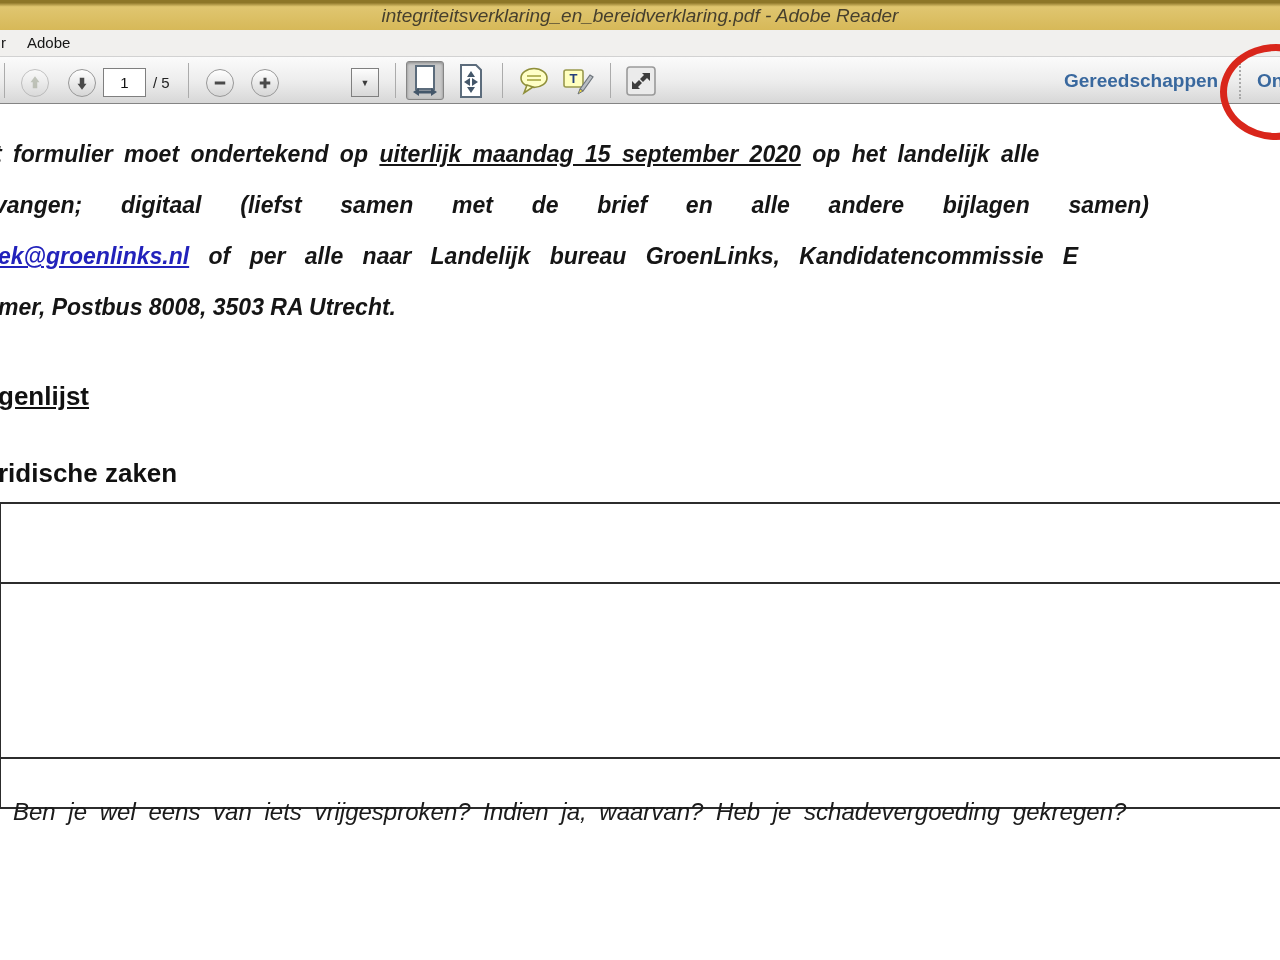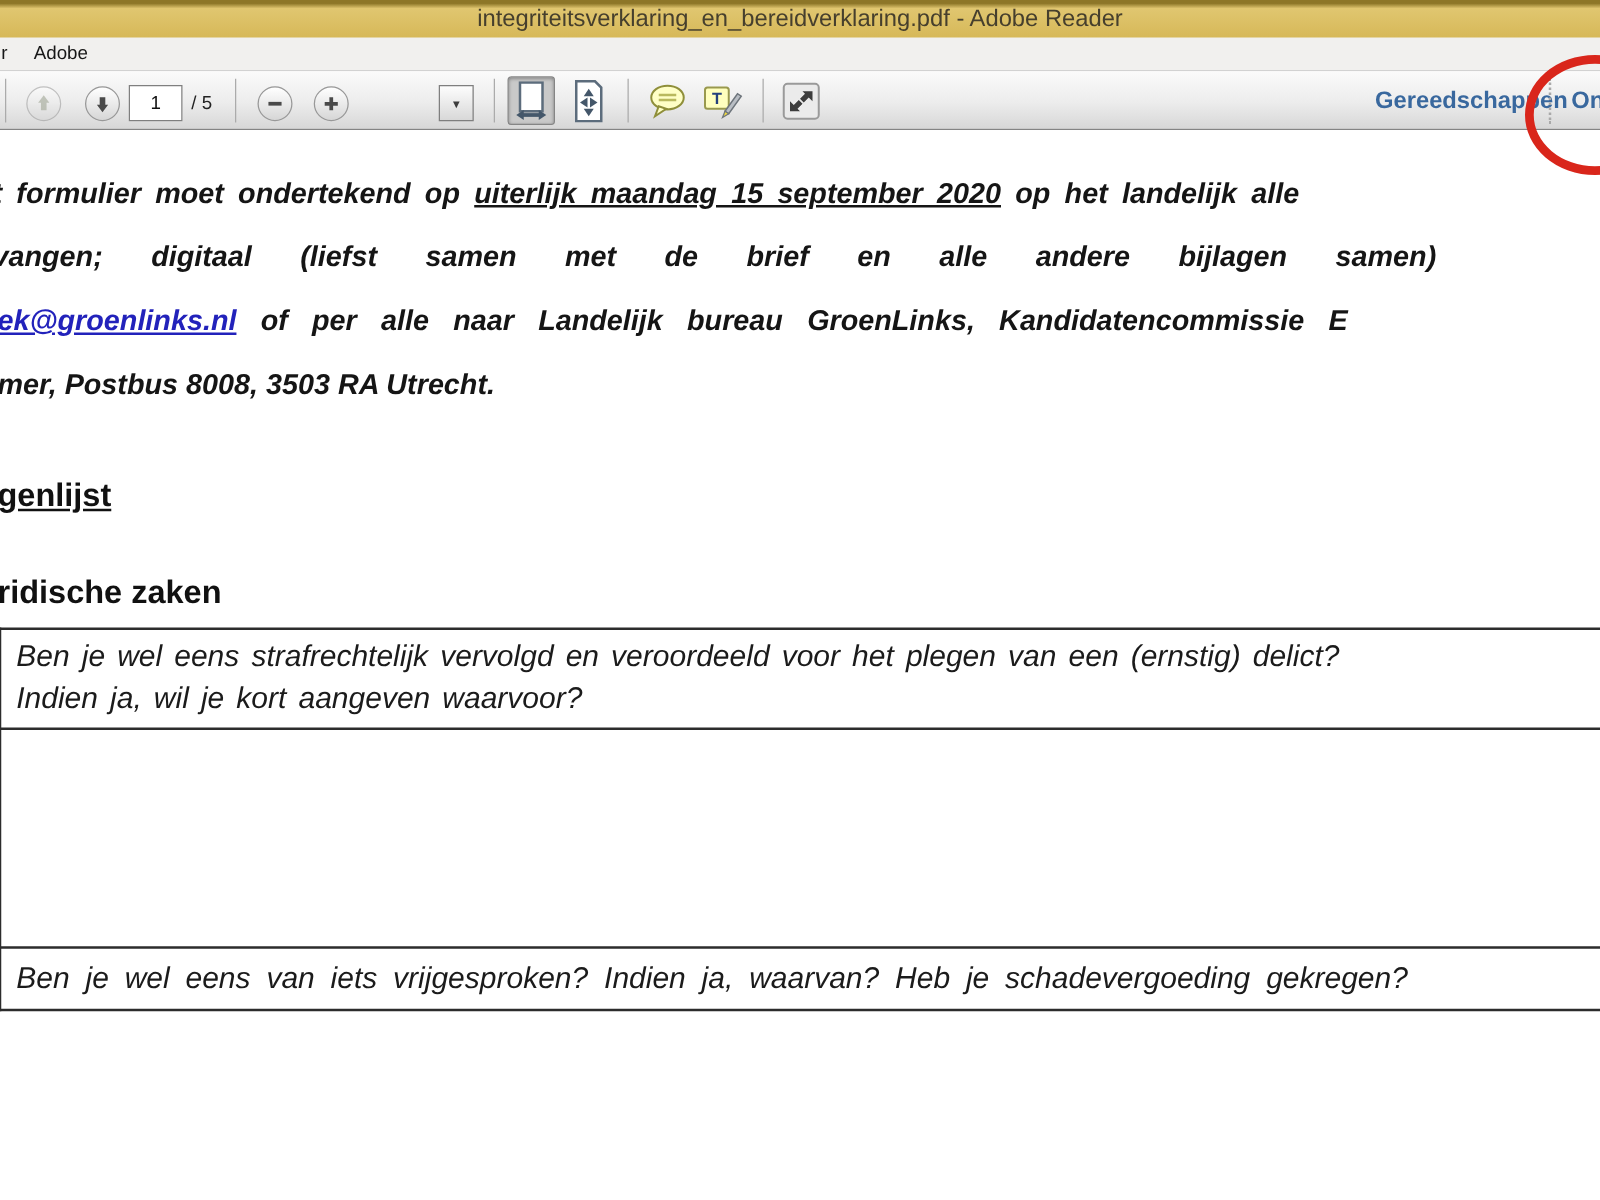--- a/index.html
+++ b/index.html
@@ -2,20 +2,21 @@
 <html><head>
 <meta charset="utf-8">
 <style>
   * { margin:0; padding:0; box-sizing:border-box; }
   html,body { width:1280px; height:960px; overflow:hidden;
     font-family:"Liberation Sans", sans-serif; background:#fff; }
 
   
   .titlebar { position:absolute; left:0; top:0; width:1280px; height:34px;
     background:linear-gradient(180deg,#8d7628 0%, #8d7628 8%, #e0c670 20%, #d5b654 100%);
+    font-style:italic;
   }
   .titlebar .title { position:absolute; left:0; top:5px; width:100%;
     text-align:center; font-size:19px; color:#463f2d; }
 
   
   .menubar { position:absolute; left:0; top:30px; width:1280px; height:27px;
     background:#f1f0ee; border-bottom:1px solid #d2d2d2; }
   .menu-item { position:absolute; top:4px; font-size:15px; color:#161616; }
   #menu-partial { left:1px; }
   #menu-help { left:27px; }
@@ -49,21 +50,21 @@
   .tool-btn.pressed { background:#c9c9c9; border:1px solid #858585;
     border-radius:3px; box-shadow:inset 0 1px 3px rgba(0,0,0,.35); }
   #btn-fitwidth { left:406px; width:38px; }
   #btn-fitpage  { left:452px; width:38px; }
   #btn-note     { left:513px; width:42px; }
   #btn-highlight{ left:557px; width:42px; }
   #btn-fullscreen{ left:619px; width:44px; }
 
   .panel-label { position:absolute; top:0; height:47px; line-height:47px;
     font-size:19px; font-weight:bold; color:#39689e; }
-  #tools-label { left:1064px;margin-left:36px; }
+  #tools-label { left:1064px; }
   #sign-label  { left:1257px; }
 
   
   .red-circle { position:absolute; left:1220px; top:44px; width:112px; height:96px;
     border:7px solid #d9261b; border-radius:50%; z-index:50; }
 
   
   .document { position:absolute; left:0; top:105px; width:1280px; height:855px;
     background:#fff; overflow:hidden; }
   .doc-line { position:absolute; white-space:nowrap; font-size:23px;
@@ -82,21 +83,21 @@
     font-weight:bold; color:#111; }
 
   .hline { position:absolute; left:0; width:1280px; height:2px; background:#2c2c2c; }
   #hl1 { top:397px; } #hl2 { top:477px; } #hl3 { top:652px; } #hl4 { top:702px; }
   .vline { position:absolute; left:0; top:397px; width:1px; height:307px;
     background:#2c2c2c; }
 
   .question { position:absolute; left:13px; font-size:24px; font-style:italic;
     color:#1b1b1b; line-height:33px; white-space:nowrap; }
   #q1 { top:404px; word-spacing:3px; }
-  #q2 { top:661px; word-spacing:6px; }
+  #q2 { top:690px; word-spacing:6px; }
 
   svg { display:block; }
 </style>
 </head>
 <body>
 
 <div class="titlebar">
   <div class="title">integriteitsverklaring_en_bereidverklaring.pdf - Adobe Reader</div>
 </div>
 
@@ -230,19 +231,15 @@
 
   <div class="doc-h1">genlijst</div>
   <div class="doc-h2">ridische zaken</div>
 
   <div class="hline" id="hl1"></div>
   <div class="hline" id="hl2"></div>
   <div class="hline" id="hl3"></div>
   <div class="hline" id="hl4"></div>
   <div class="vline"></div>
 
-  <div class="question" id="q1">
-    <div>Ben je wel eens strafrechtelijk vervolgd en veroordeeld voor het plegen van een (ernstig) delict?</div>
-    <div>Indien ja, wil je kort aangeven waarvoor?</div>
-  </div>
 
   <div class="question" id="q2">Ben je wel eens van iets vrijgesproken? Indien ja, waarvan? Heb je schadevergoeding gekregen?</div>
 </div>
 
 </body></html>

